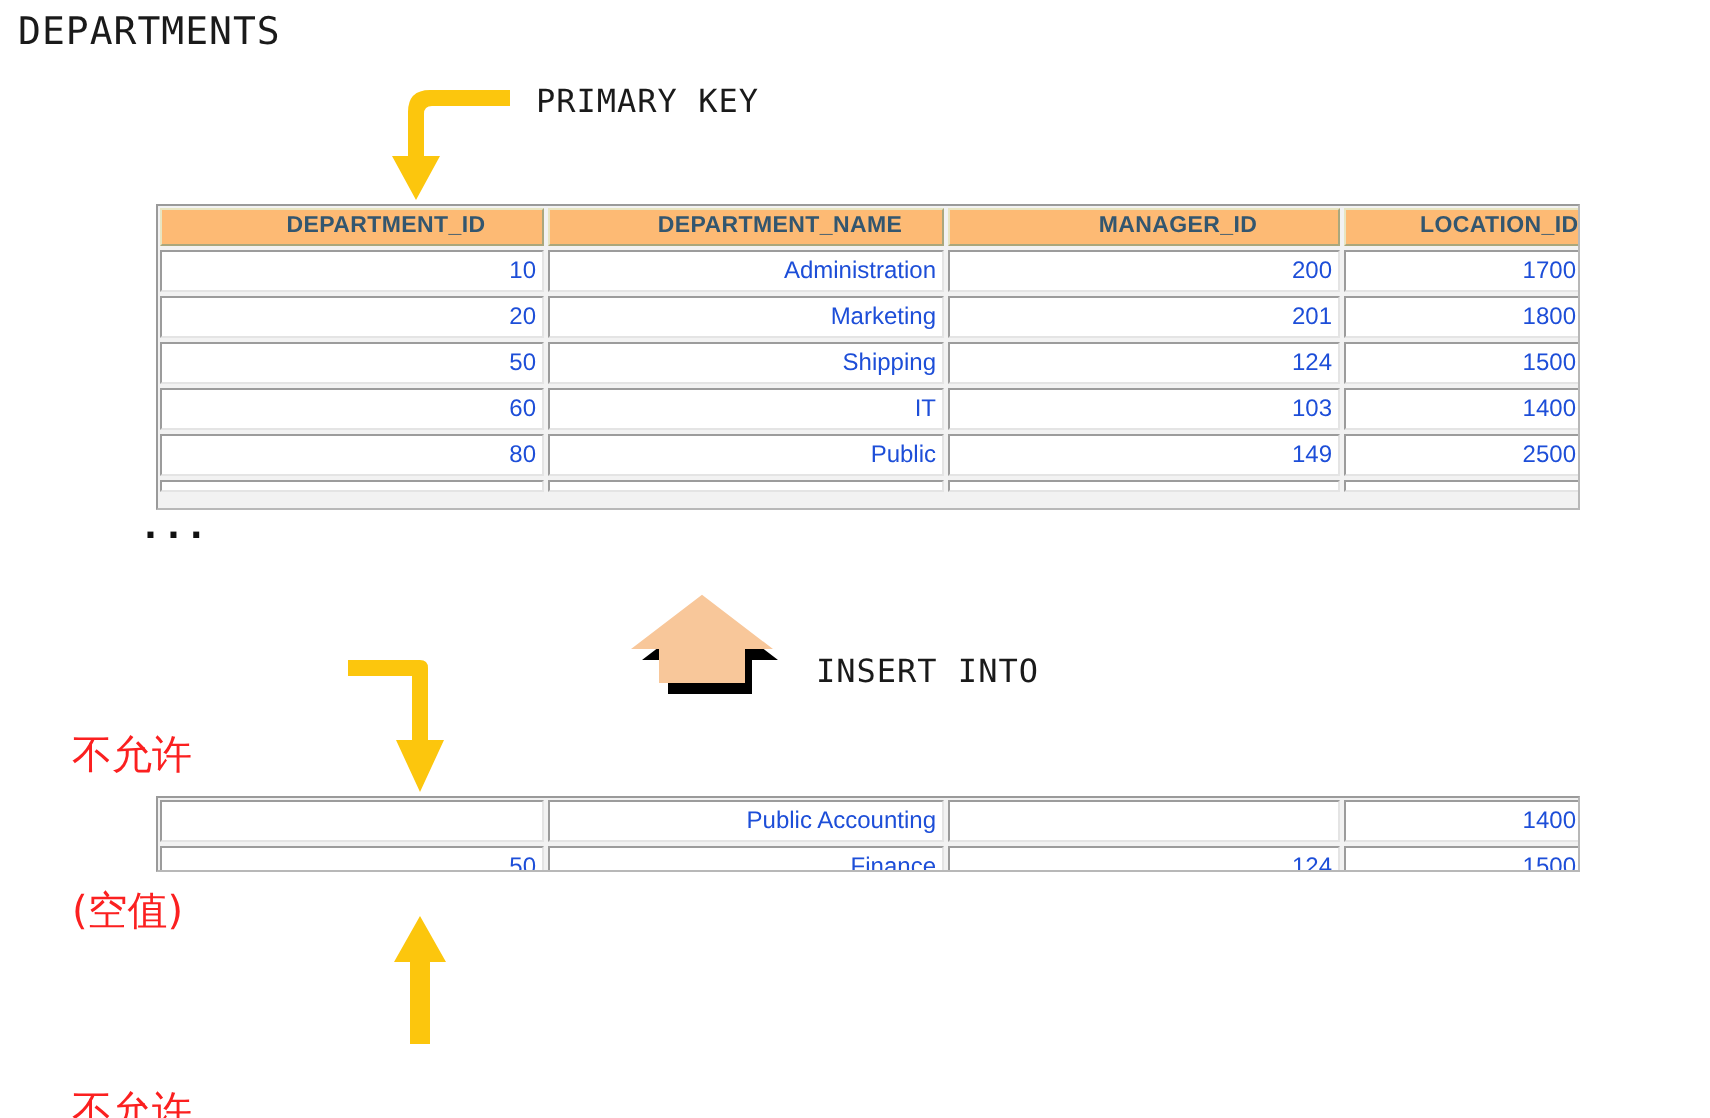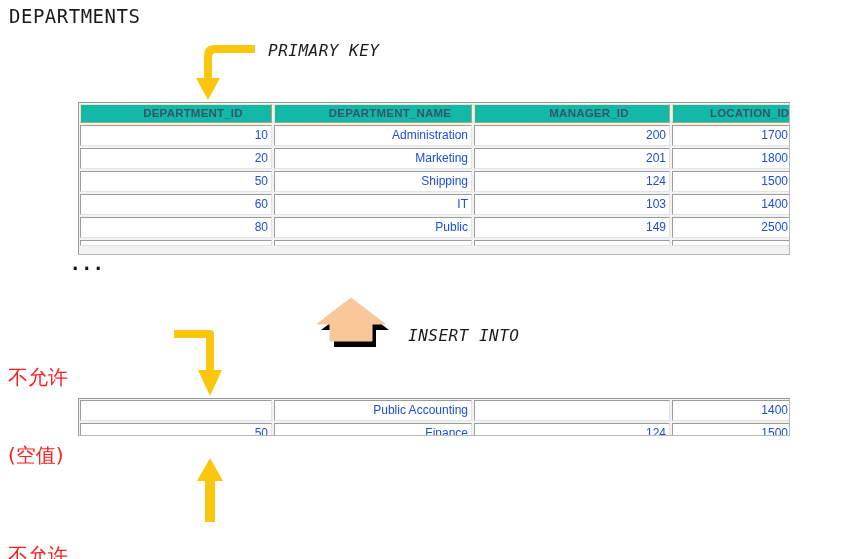--- a/index.html
+++ b/index.html
@@ -26,34 +26,34 @@
   }
 
   
   .callout-label {
     position: absolute;
     font-family: "DejaVu Sans Mono", monospace;
     font-size: 16px;
     letter-spacing: 0.5px;
     color: #1a1a1a;
     white-space: pre;
-    font-style: italic;
   }
   #primary-key-label { left: 268px; top: 41px; }
   #insert-into-label { left: 408px; top: 326px; }
 
   
   .annotation {
     position: absolute;
     color: #fb2020;
     font-family: "DejaVu Sans", sans-serif;
     font-size: 20px;
     line-height: 26px;
     white-space: pre;
     font-weight: 400;
+    margin-left: 28px;
   }
   #annotation-null { left: 8px; top: 312px; }
   #annotation-dup  { left: 8px; top: 490px; }
   .annotation .ann-line { display: block; }
 
   
   .grid {
     position: absolute;
     background: #f2f2f2;
     border: 1px solid #b8b8b8;
@@ -84,21 +84,21 @@
     overflow: hidden;
     white-space: nowrap;
     margin-right: 2px;
     margin-bottom: 2px;
   }
   .grid-cell.last { margin-right: 0; }
   .grid-cell.num  { text-align: right; }
   .grid-cell.txt  { text-align: right; }
 
   .head-row .grid-cell {
-    background: #14b8a6;
+    background: #fdba74;
     border: 1px solid #d6d2a0;
     border-top-color: #e8e5c2;
     border-left-color: #e8e5c2;
     border-right-color: #aaa77c;
     border-bottom-color: #aaa77c;
     color: #33566f;
     font-weight: bold;
     font-size: 11.5px;
     letter-spacing: 0.2px;
     text-align: center;

